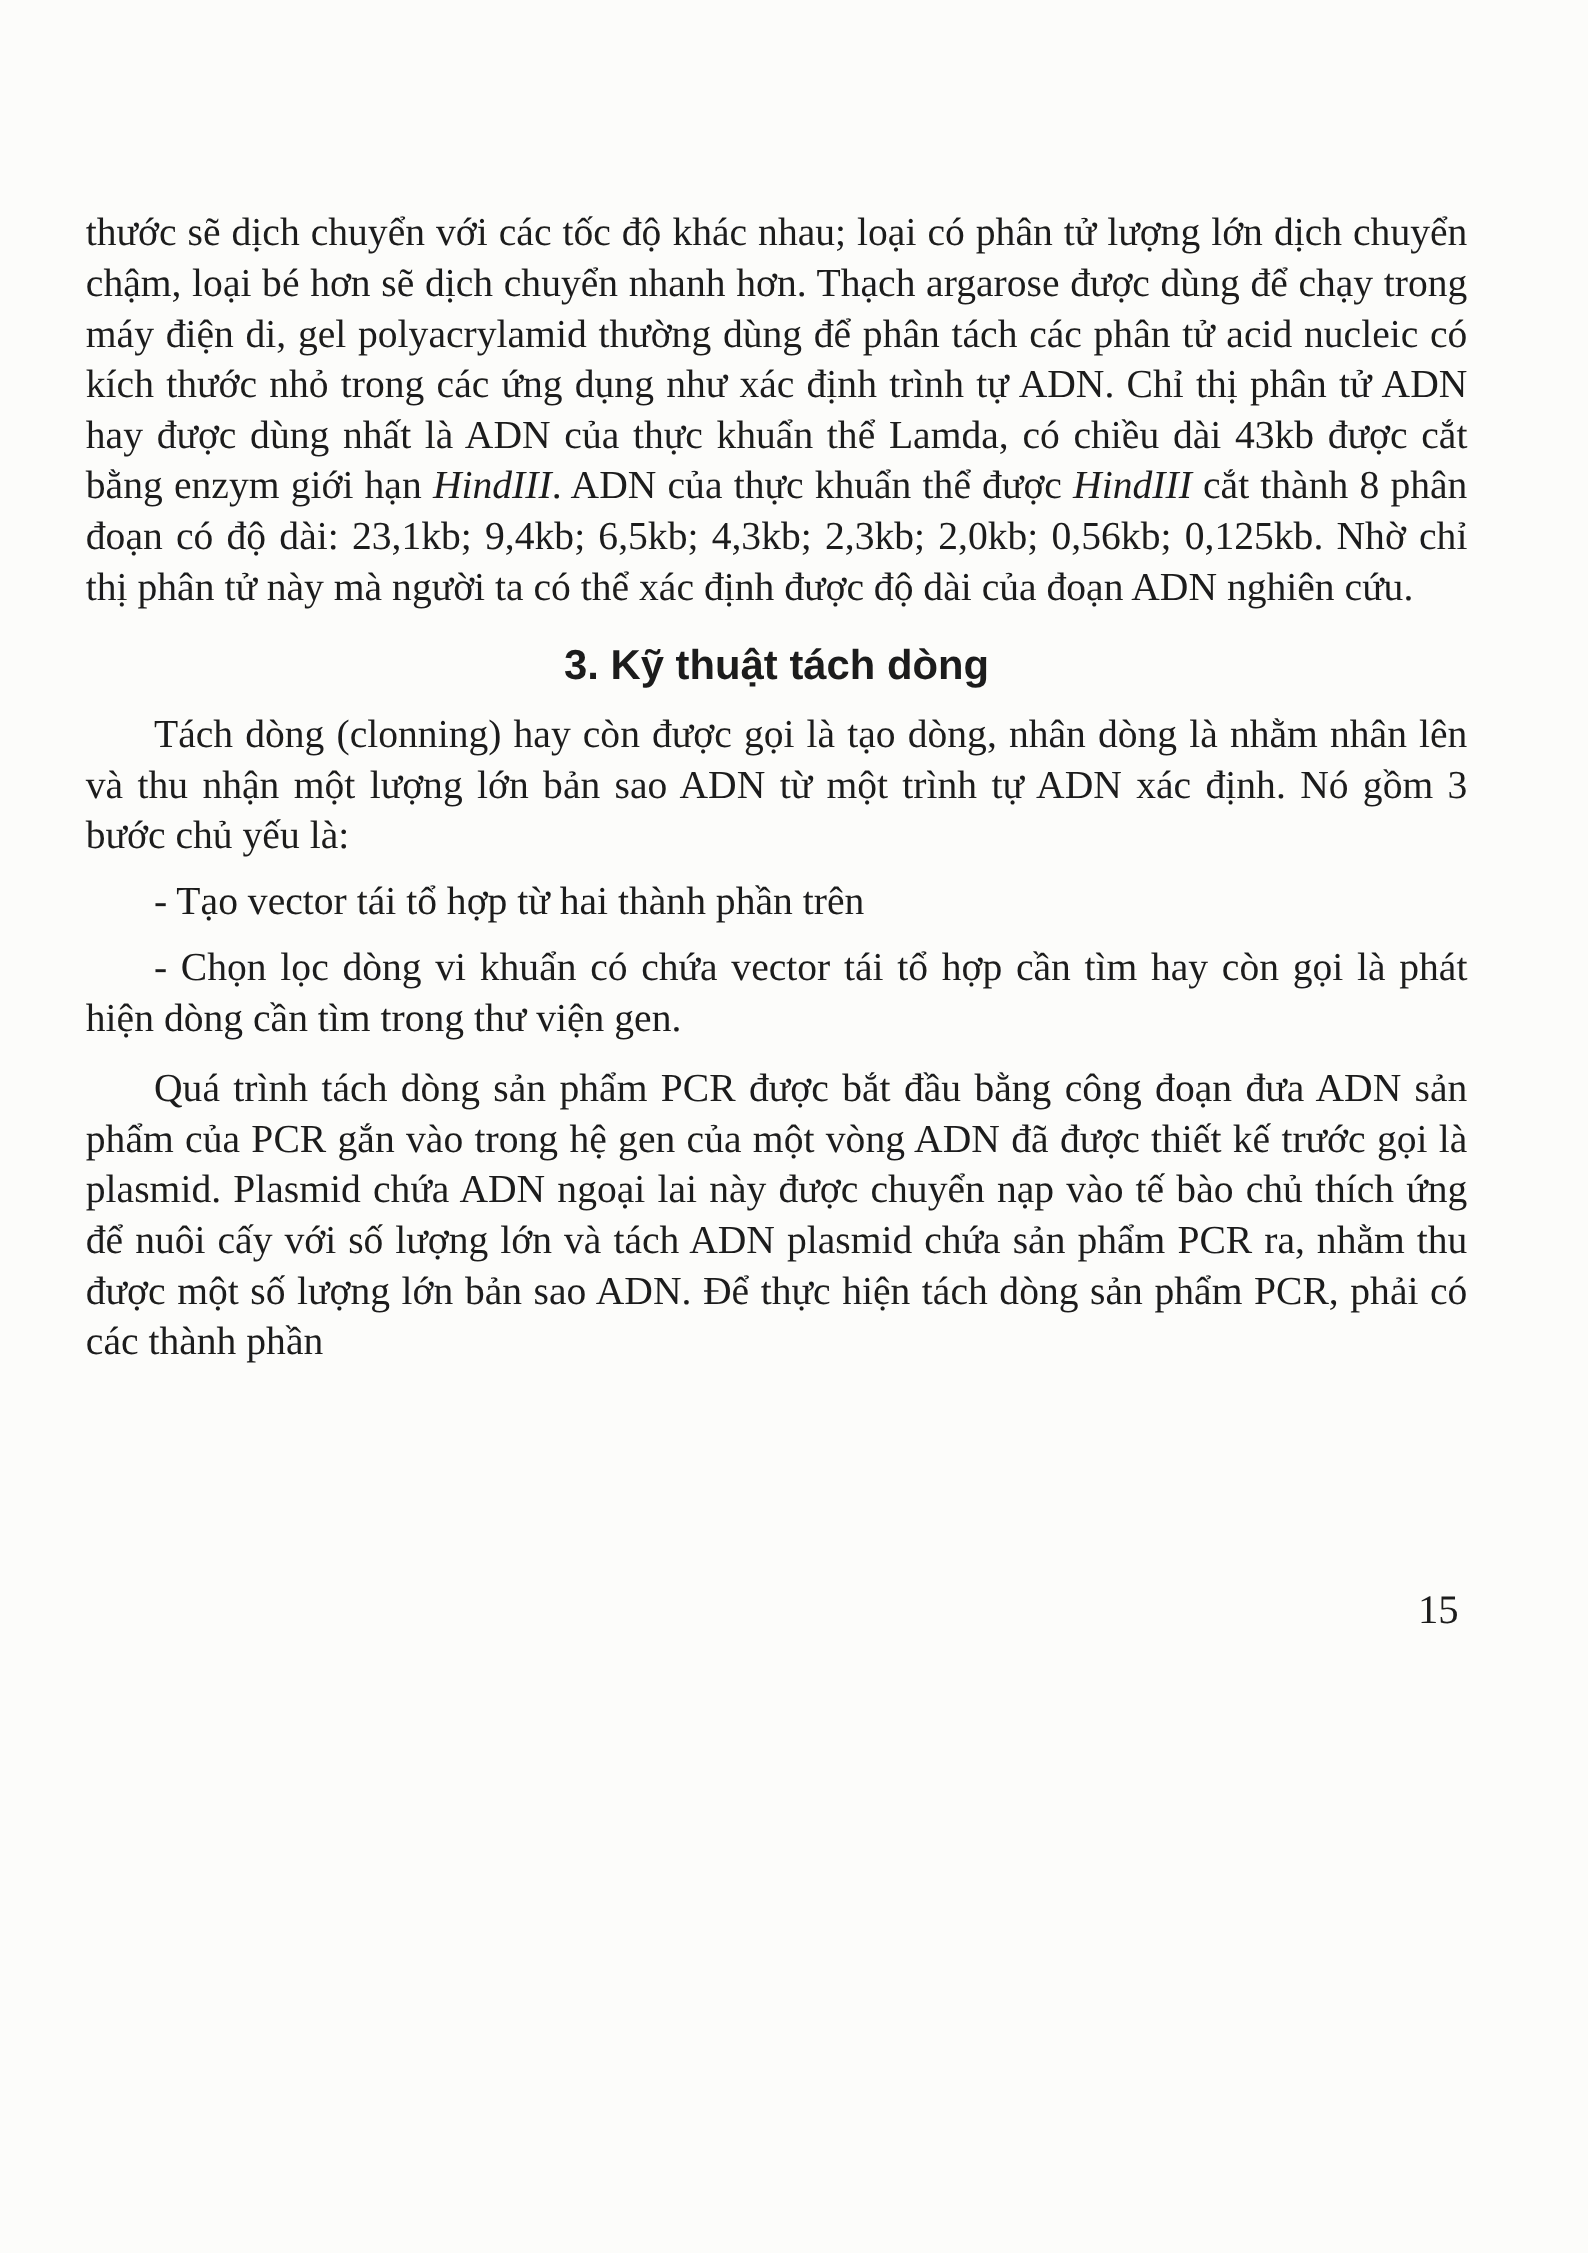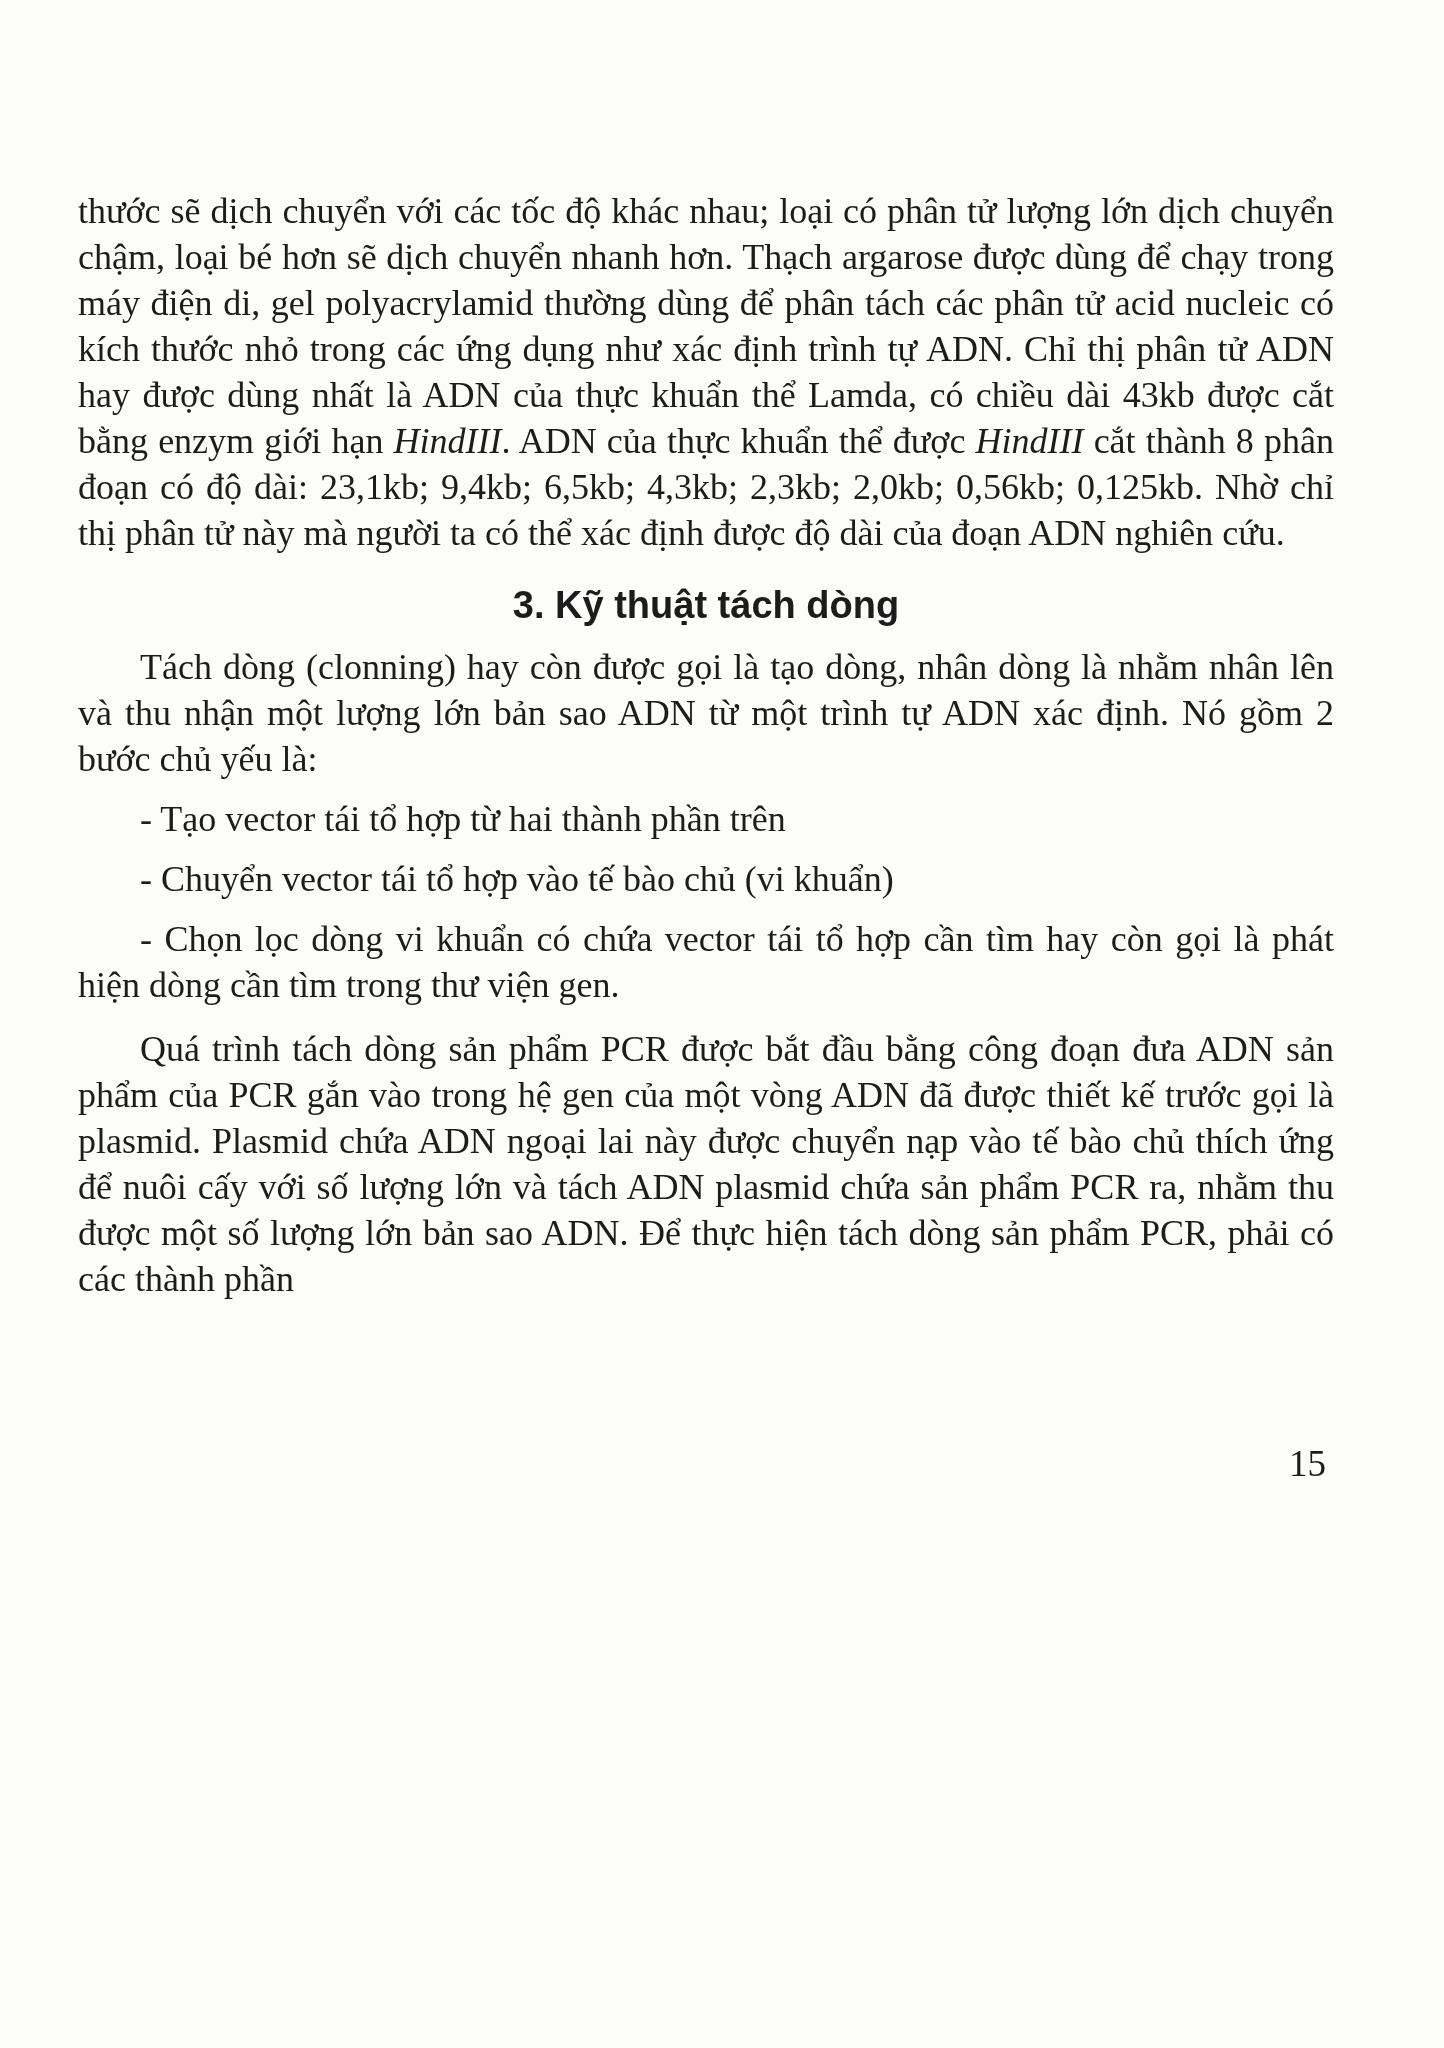--- a/index.html
+++ b/index.html
@@ -69,24 +69,23 @@
 <body>
 
 <div class="page">
 
   <div class="content">
 
     <p class="para"><span>thước sẽ dịch chuyển với các tốc độ khác nhau; loại có phân tử lượng lớn dịch chuyển chậm, loại bé hơn sẽ dịch chuyển nhanh hơn. Thạch argarose được dùng để chạy trong máy điện di, gel polyacrylamid thường dùng để phân tách các phân tử acid nucleic có kích thước nhỏ trong các ứng dụng như xác định trình tự ADN. Chỉ thị phân tử ADN hay được dùng nhất là ADN của thực khuẩn thể Lamda, có chiều dài 43kb được cắt bằng enzym giới hạn </span><span class="italic">HindIII</span><span>. ADN của thực khuẩn thể được </span><span class="italic">HindIII</span><span> cắt thành 8 phân đoạn có độ dài: 23,1kb; 9,4kb; 6,5kb; 4,3kb; 2,3kb; 2,0kb; 0,56kb; 0,125kb. Nhờ chỉ thị phân tử này mà người ta có thể xác định được độ dài của đoạn ADN nghiên cứu.</span></p>
 
     <h2 class="heading">3. Kỹ thuật tách dòng</h2>
 
-    <p class="para indent">Tách dòng (clonning) hay còn được gọi là tạo dòng, nhân dòng là nhằm nhân lên và thu nhận một lượng lớn bản sao ADN từ một trình tự ADN xác định. Nó gồm 2 bước chủ yếu là:</p>
+    <p class="para indent">Tách dòng (clonning) hay còn được gọi là tạo dòng, nhân dòng là nhằm nhân lên và thu nhận một lượng lớn bản sao ADN từ một trình tự ADN xác định. Nó gồm 3 bước chủ yếu là:</p>
 
     <p class="para indent bullet">- Tạo vector tái tổ hợp từ hai thành phần trên</p>
-    <p class="para indent bullet">- Chuyển vector tái tổ hợp vào tế bào chủ (vi khuẩn)</p>
     <p class="para indent bullet">- Chọn lọc dòng vi khuẩn có chứa vector tái tổ hợp cần tìm hay còn gọi là phát hiện dòng cần tìm trong thư viện gen.</p>
 
     <p class="para indent after-bullets">Quá trình tách dòng sản phẩm PCR được bắt đầu bằng công đoạn đưa ADN sản phẩm của PCR gắn vào trong hệ gen của một vòng ADN đã được thiết kế trước gọi là plasmid. Plasmid chứa ADN ngoại lai này được chuyển nạp vào tế bào chủ thích ứng để nuôi cấy với số lượng lớn và tách ADN plasmid chứa sản phẩm PCR ra, nhằm thu được một số lượng lớn bản sao ADN. Để thực hiện tách dòng sản phẩm PCR, phải có các thành phần</p>
 
   </div>
 
   <div class="page-number">15</div>
 
 </div>
 

